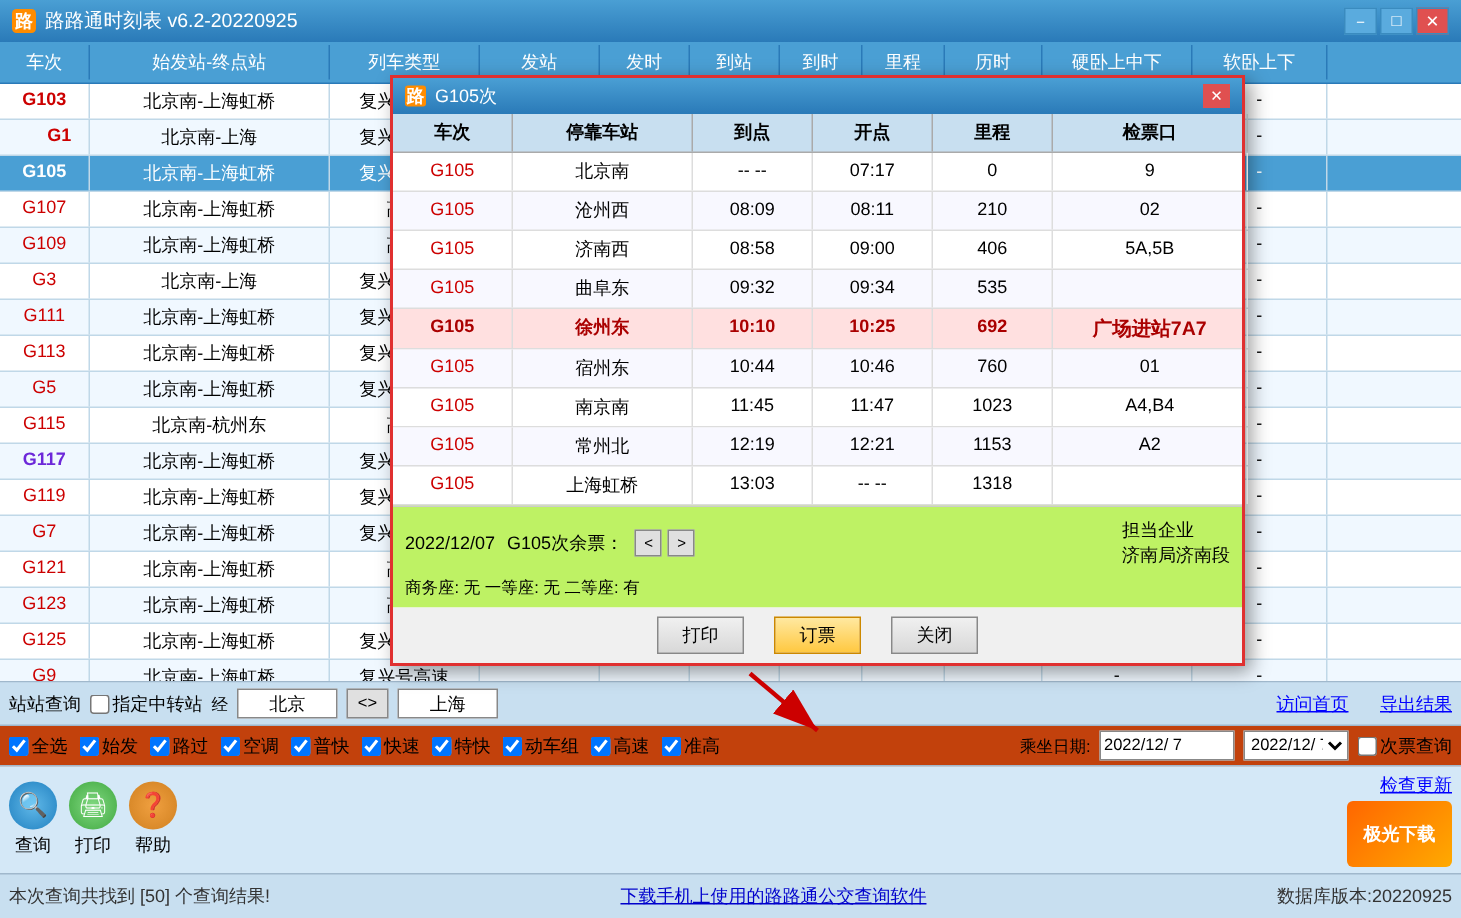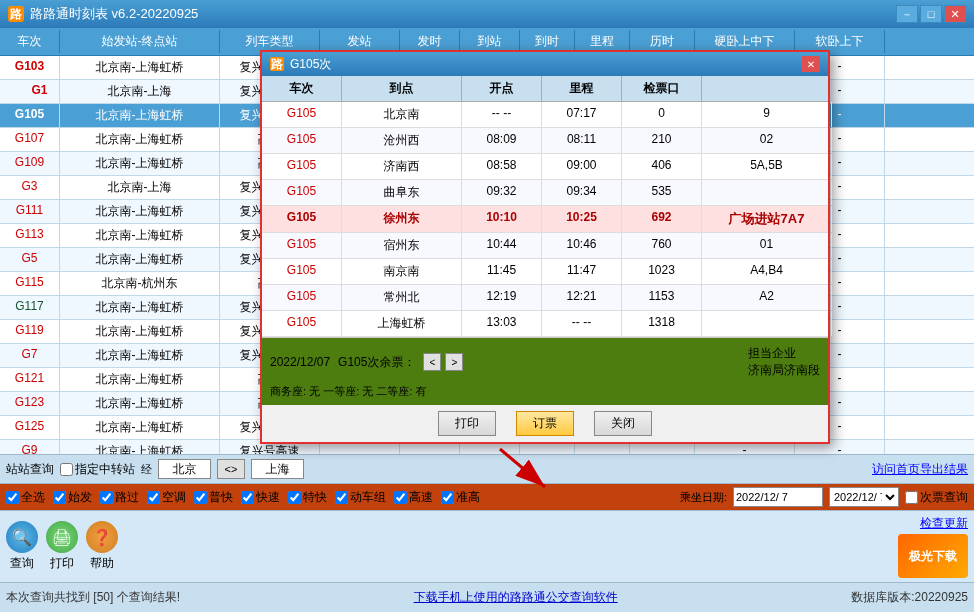--- a/index.html
+++ b/index.html
@@ -65,21 +65,21 @@
     .station-query {
       display: flex;
       align-items: center;
       padding: 4px 6px;
       gap: 6px;
       background: #c8dff0;
       border-bottom: 1px solid #a0b8cc;
     }
     .station-label { font-size: 12px; }
     .checkbox-item { display: flex; align-items: center; gap: 2px; font-size: 12px; }
-    .station-input { width: 53px; height: 20px; border: 1px solid #888; background: white; font-size: 12px; text-align: center; }
+    .station-input { width: 67px; height: 20px; border: 1px solid #888; background: white; font-size: 12px; text-align: center; }
     .swap-btn { width: 28px; height: 20px; background: #e0e0e0; border: 1px solid #888; cursor: pointer; font-size: 11px; display: flex; align-items: center; justify-content: center; }
     .link-btn { color: blue; text-decoration: underline; cursor: pointer; font-size: 12px; }
 
     
     .filter-row {
       display: flex;
       align-items: center;
       padding: 3px 6px;
       gap: 8px;
       background: #c2410c;
@@ -170,21 +170,21 @@
       text-align: center;
       border-right: 1px solid #ddd;
       font-size: 12px;
     }
     .modal-cell.red { color: #cc0000; }
     .modal-cell.dark-red { color: #aa0000; font-weight: bold; }
 
     
     .modal-bottom {
       padding: 4px 8px;
-      background: #4d7c0f;
+      background: #bef264;
       border-top: 1px solid #ccc;
     }
     .modal-ticket-row {
       display: flex;
       align-items: center;
       gap: 8px;
       padding: 3px 0;
       font-size: 11px;
     }
     .modal-ticket-nav { display: flex; gap: 4px; align-items: center; }
@@ -373,21 +373,21 @@
         <div class="data-cell"></div>
           <div class="data-cell"></div>
           <div class="data-cell"></div>
           <div class="data-cell"></div>
           <div class="data-cell"></div>
           <div class="data-cell"></div>
         <div class="data-cell">-</div>
           <div class="data-cell">-</div>
       </div>
       <div class="data-row alt">
-        <div class="data-cell" style="color:#14532d;">G117</div>
+        <div class="data-cell" style="color:#6d28d9;font-weight:bold;">G117</div>
         <div class="data-cell">北京南-上海虹桥</div>
         <div class="data-cell">复兴号高速</div>
         <div class="data-cell"></div>
           <div class="data-cell"></div>
           <div class="data-cell"></div>
           <div class="data-cell"></div>
           <div class="data-cell"></div>
           <div class="data-cell"></div>
         <div class="data-cell">-</div>
           <div class="data-cell">-</div>
@@ -477,21 +477,21 @@
       <div class="station-query">
         <span class="station-label">站站查询</span>
         <div class="checkbox-item">
           <input type="checkbox" style="">
           <span>指定中转站</span>
         </div>
         <span style="font-size:11px;">经</span>
         <input type="text" class="station-input" value="北京" style="">
         <div class="swap-btn">&lt;&gt;</div>
         <input type="text" class="station-input" value="上海" style="">
-        <div style="margin-left:auto; display:flex; gap:0;">
+        <div style="margin-left:auto; display:flex; gap:21px;">
           <span class="link-btn">访问首页</span>
           <span class="link-btn">导出结果</span>
         </div>
       </div>
 
       <div class="filter-row">
         <div class="checkbox-item">
             <input type="checkbox" checked="" style="">
             <span>全选</span>
           </div>
@@ -587,20 +587,21 @@
           <div class="modal-icon">
               <span>路</span>
             </div>
           <span>G105次</span>
         </div>
         <button class="modal-close">✕</button>
       </div>
 
       <div class="modal-table-header">
         <div class="modal-col-h">车次</div>
+        <div class="modal-col-h">停靠车站</div>
         <div class="modal-col-h">到点</div>
         <div class="modal-col-h">开点</div>
         <div class="modal-col-h">里程</div>
         <div class="modal-col-h">检票口</div>
       </div>
 
       <div>
         <div class="modal-data-row">
           <div class="modal-cell red">G105</div>
           <div class="modal-cell">北京南</div>

